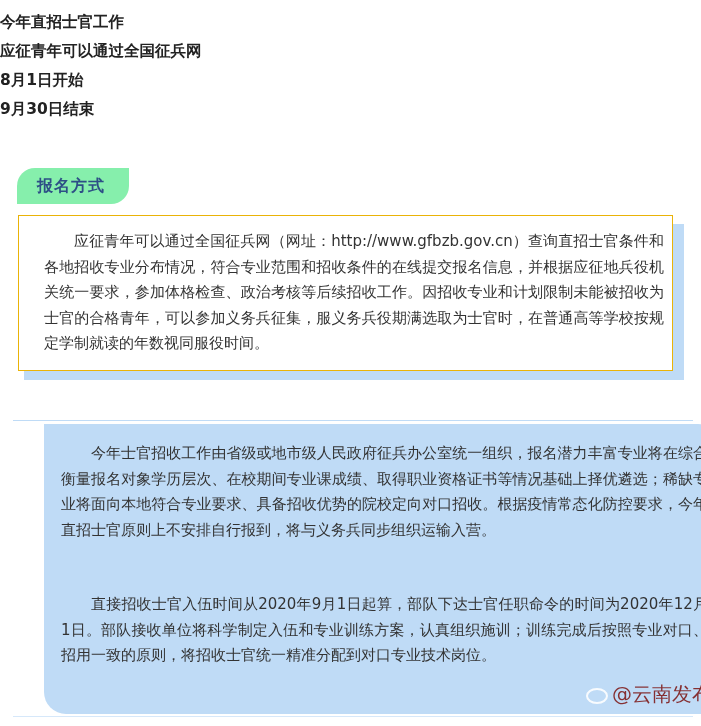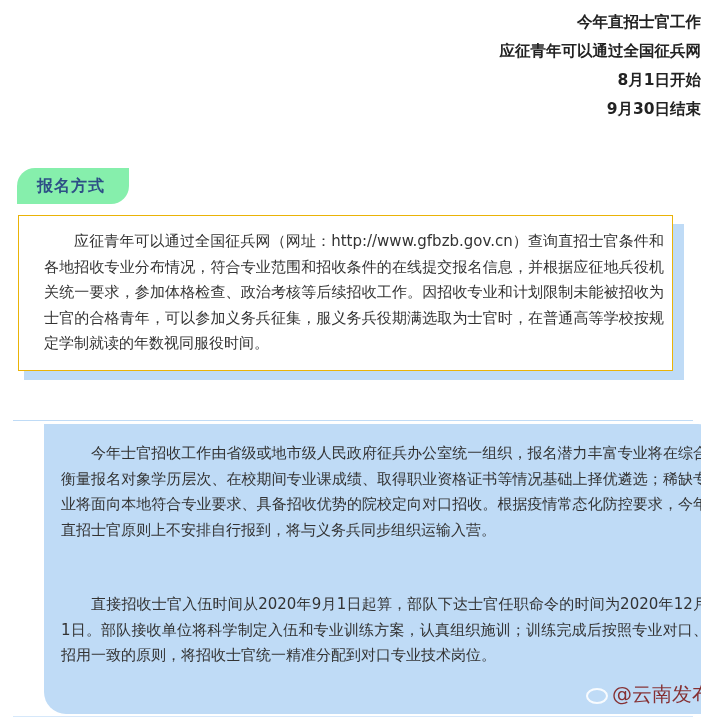--- a/index.html
+++ b/index.html
@@ -1,17 +1,17 @@
 <!DOCTYPE html>
 <html><head>
 <meta charset="utf-8">
 <style>
   html,body{margin:0;padding:0;background:#fff;}
   body{width:701px;height:726px;position:relative;overflow:hidden;font-family:"DejaVu Sans","Liberation Sans",sans-serif;color:#333;}
-  .title{position:absolute;left:0;top:8px;width:701px;text-align:right;font-weight:bold;font-size:15.5px;line-height:29px;color:#222;}
+  .title{position:absolute;left:0;top:8px;width:701px;text-align:left;font-weight:bold;font-size:15.5px;line-height:29px;color:#222;}
   .title div{height:29px;}
   .tag{position:absolute;left:17px;top:168px;width:112px;height:36px;background:#86efac;border-radius:18px 0 18px 0;}
   .tag span{position:absolute;left:20px;top:8px;font-weight:bold;font-size:16px;color:#2d4f86;letter-spacing:1px;}
   .box1-shadow{position:absolute;left:24px;top:224px;width:660px;height:156px;background:#bfdbf6;}
   .box1{position:absolute;left:18px;top:215px;width:655px;height:156px;background:#fff;border:1px solid #eab308;box-sizing:border-box;}
   .para{font-size:15px;line-height:25.5px;color:#333;text-align:justify;}
   .box1 .para{position:absolute;left:25px;top:13px;width:620px;}
   .ind{text-indent:2em;}
   .sep{position:absolute;left:13px;top:420px;width:680px;height:1px;background:#bfdbf6;}
   .box2{position:absolute;left:13px;top:424px;width:676px;height:290px;background:#bfdbf6;border-radius:0 22px 0 22px;margin-left:31px;}

